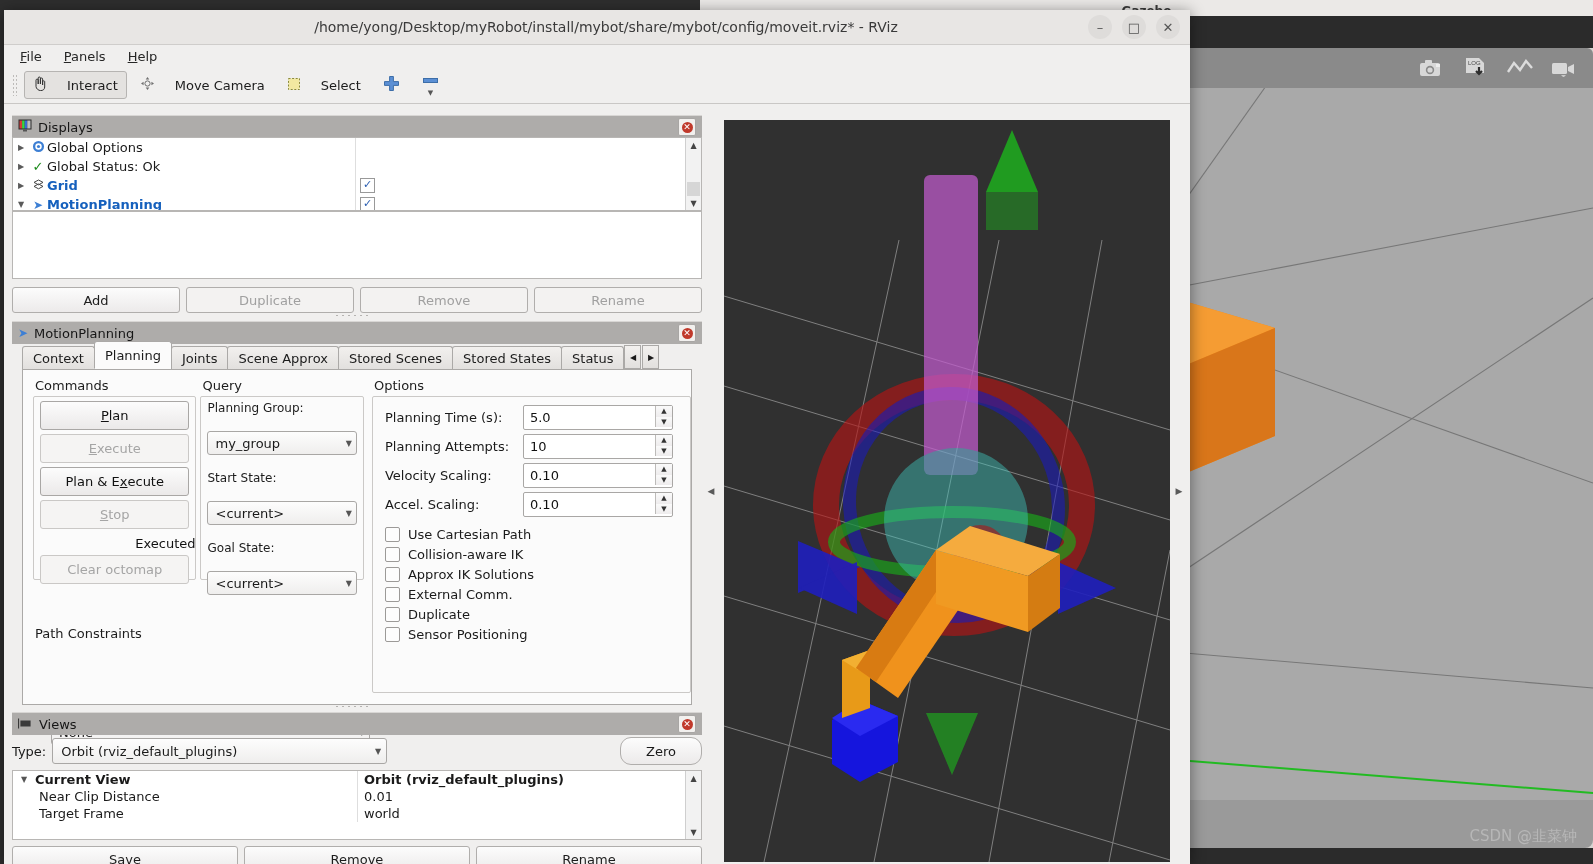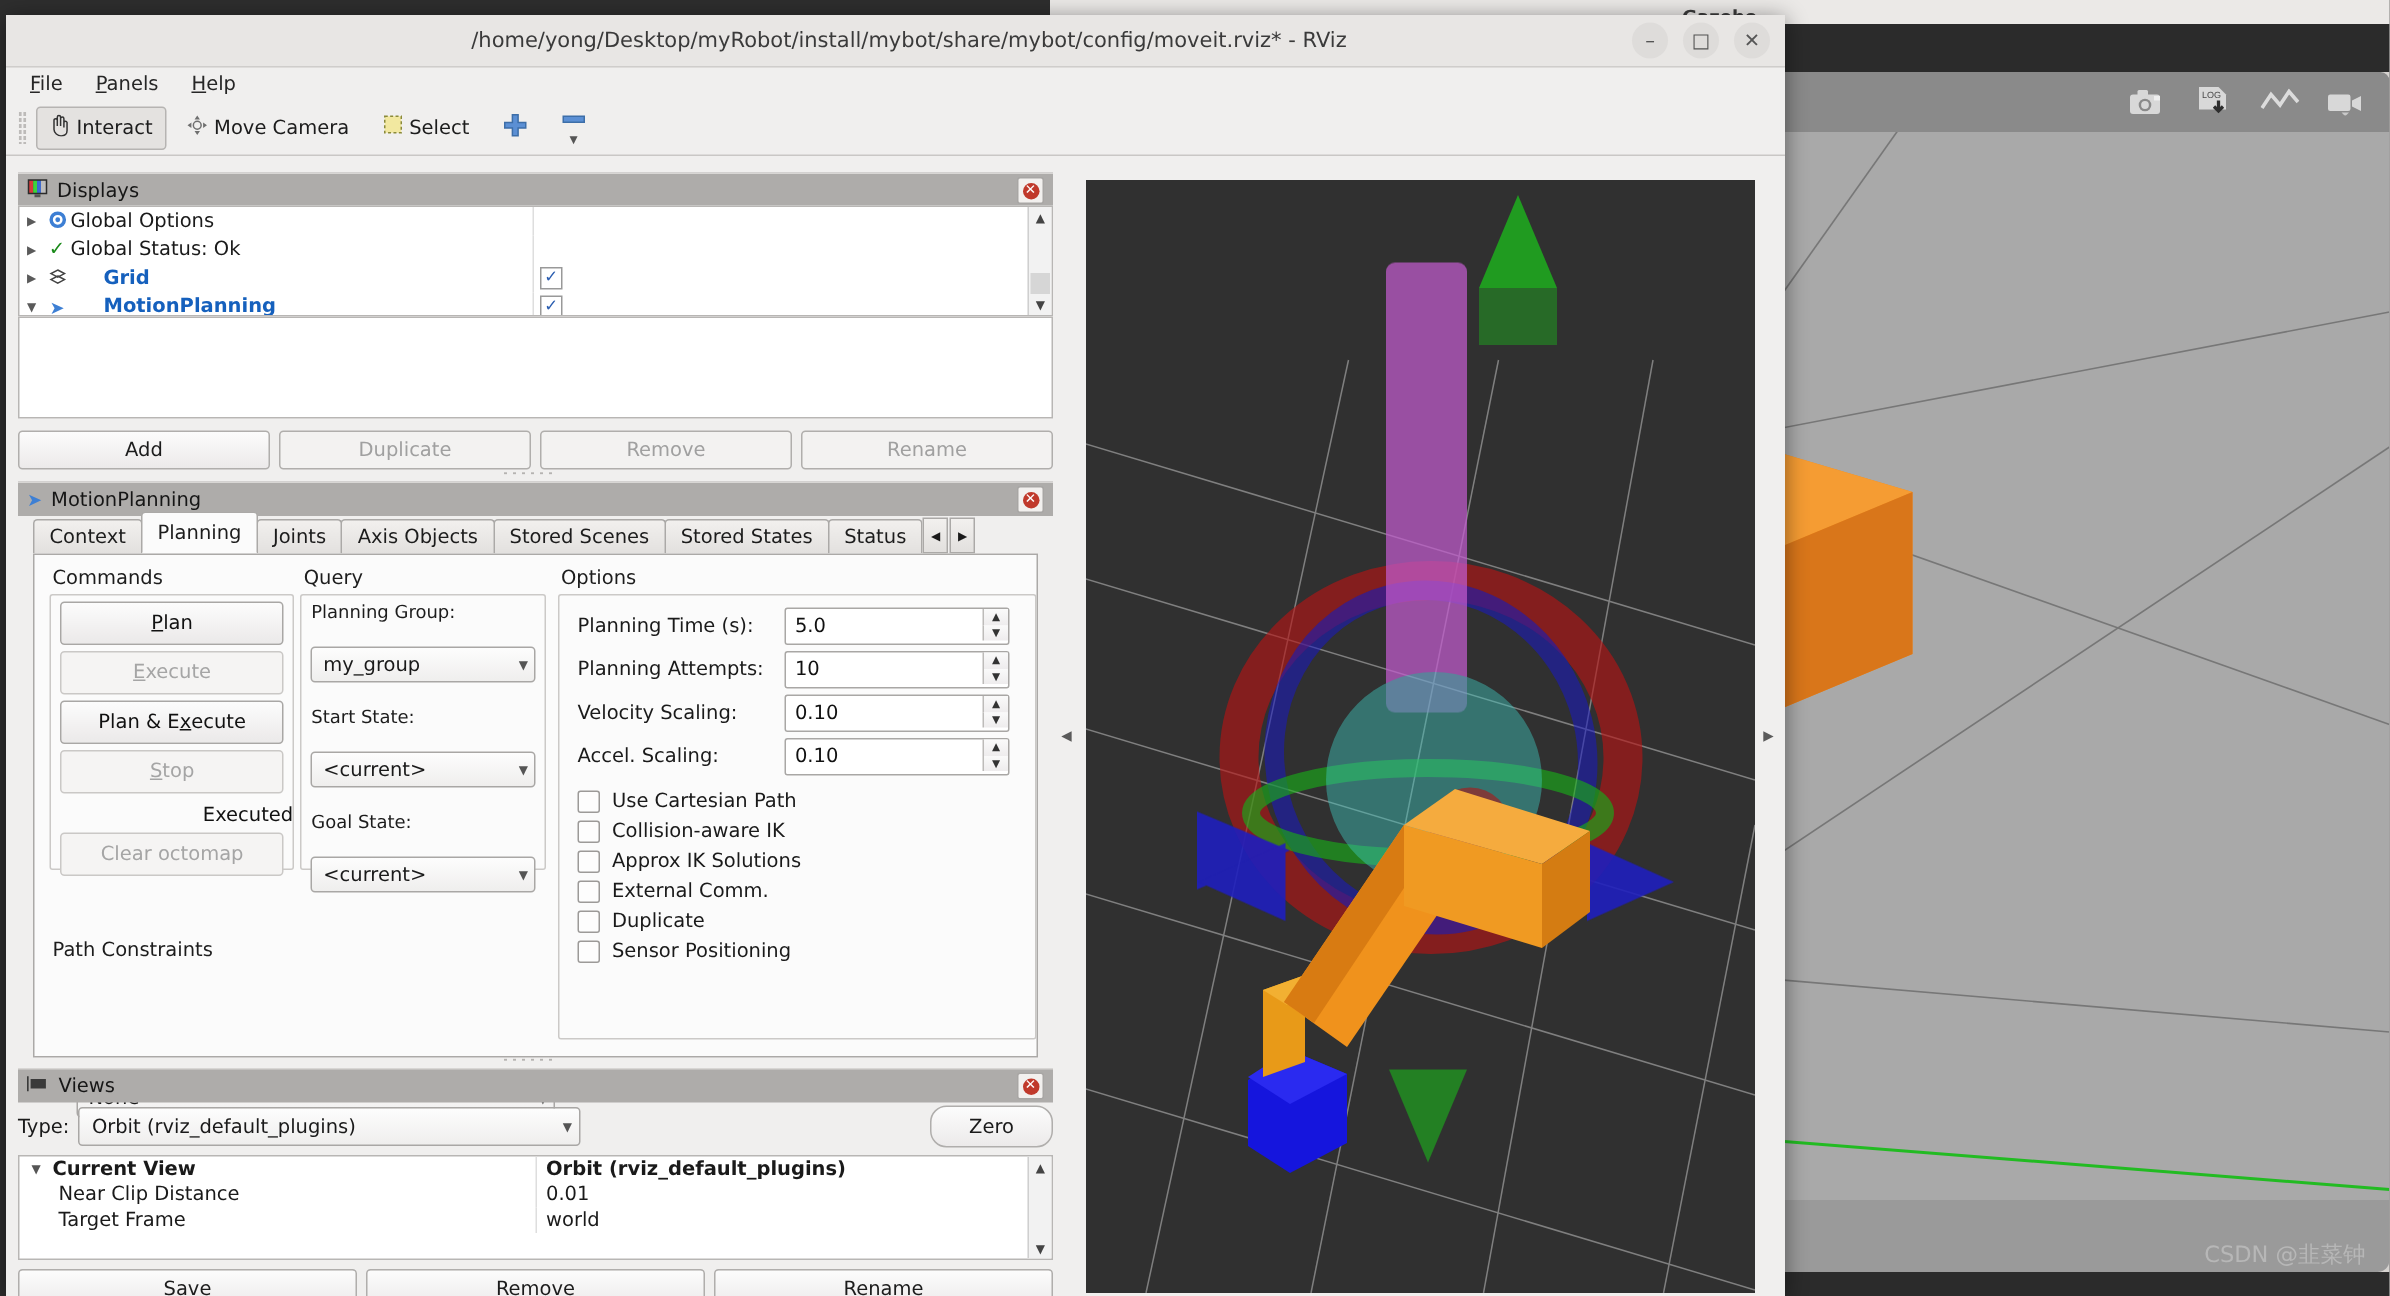--- a/index.html
+++ b/index.html
@@ -36,21 +36,21 @@
   #rviz-titlebar{height:34px;background:#e8e6e4;display:flex;align-items:center;
      border-bottom:1px solid #cfcdcb;position:relative;}
   #rviz-title{flex:1;text-align:center;font-size:14px;color:#3a3a3a;}
   .wbtn{width:24px;height:24px;border-radius:50%;background:#dedcda;display:flex;
      align-items:center;justify-content:center;margin-right:10px;cursor:pointer;color:#555;font-size:13px;}
   #rviz-menubar{height:22px;background:#f0efee;display:flex;align-items:center;padding-left:16px;gap:22px;}
   .menu-item{font-size:13px;color:#262626;cursor:pointer;}
   .menu-item u{text-decoration:underline;}
   #rviz-toolbar{height:36px;background:#f0efee;border-bottom:1px solid #c9c7c5;
      display:flex;align-items:center;padding-left:8px;gap:4px;}
-  .tbtn{display:flex;align-items:center;gap:4px;padding:4px 8px;font-size:13px;color:#1c1c1c;
+  .tbtn{display:flex;align-items:center;gap:20px;padding:4px 8px;font-size:13px;color:#1c1c1c;
      border:1px solid transparent;border-radius:3px;cursor:pointer;}
   .tbtn.active{background:#e4e2e0;border:1px solid #b6b4b2;}
   .tgrip{width:6px;height:22px;margin-right:2px;
      background-image:radial-gradient(#bdbbb9 1px, transparent 1px);background-size:3px 4px;}
 
   
   .panel-header{height:22px;background:#aeacaa;display:flex;align-items:center;
      padding:0 6px;gap:6px;border-top:1px solid #d8d6d4;}
   .panel-title{font-size:13px;color:#161616;}
   .panel-close{margin-left:auto;width:16px;height:16px;background:#f2f0ee;border:1px solid #a8a6a4;
@@ -58,21 +58,21 @@
   .panel-close span{display:block;width:11px;height:11px;border-radius:50%;background:#c0392b;
      color:#fff;font-size:9px;line-height:11px;text-align:center;}
 
   #displays-panel{position:absolute;left:8px;top:105px;width:690px;height:195px;}
   #displays-tree{position:absolute;left:0;top:22px;width:690px;height:74px;background:#fff;
      border:1px solid #b8b6b4;box-sizing:border-box;overflow:hidden;}
   .tree-row{height:19px;display:flex;align-items:center;font-size:13px;position:relative;}
   .tree-arrow{width:16px;text-align:center;color:#5a5a5a;font-size:8px;}
   .tree-icon{width:18px;text-align:center;font-size:12px;}
   .tree-label{flex:0 0 auto;}
-  .tree-label.link{color:#1560bd;font-weight:bold;margin-left:22px;}
+  .tree-label.link{color:#1560bd;font-weight:bold;}
   .tree-col2{position:absolute;left:342px;top:0;width:325px;height:19px;border-left:1px solid #dedede;}
   .tree-check{position:absolute;left:4px;top:2px;width:13px;height:13px;border:1px solid #999;
      background:#fff;color:#2a5db0;font-size:11px;line-height:11px;text-align:center;}
   #tree-scroll{position:absolute;right:0;top:0;width:15px;height:72px;background:#f2f2f2;
      border-left:1px solid #cfcfcf;display:flex;flex-direction:column;justify-content:space-between;}
   .sc-arrow{height:14px;display:flex;align-items:center;justify-content:center;font-size:8px;color:#444;cursor:pointer;}
   #tree-thumb{position:absolute;right:1px;top:44px;width:13px;height:14px;background:#d6d6d6;}
   #displays-blank{position:absolute;left:0;top:96px;width:690px;height:68px;background:#fff;
      border:1px solid #b8b6b4;box-sizing:border-box;}
   #displays-buttons{position:absolute;left:0;top:172px;width:690px;height:24px;display:flex;gap:6px;}
@@ -374,21 +374,21 @@
       <span class="panel-close">
           <span>✕</span>
         </span>
     </div>
 
     <div id="mp-body">
       <div id="mp-tabs">
         <div class="tab">Context</div>
         <div class="tab selected">Planning</div>
         <div class="tab">Joints</div>
-        <div class="tab">Axis Objects</div>
+        <div class="tab">Scene Approx</div>
         <div class="tab">Stored Scenes</div>
         <div class="tab">Stored States</div>
         <div class="tab">Status</div>
         <div class="tab-scroll">◀</div>
         <div class="tab-scroll">▶</div>
       </div>
 
       <div id="mp-pane">
         <div style="display:flex;padding:8px 0 0 10px;">
 

